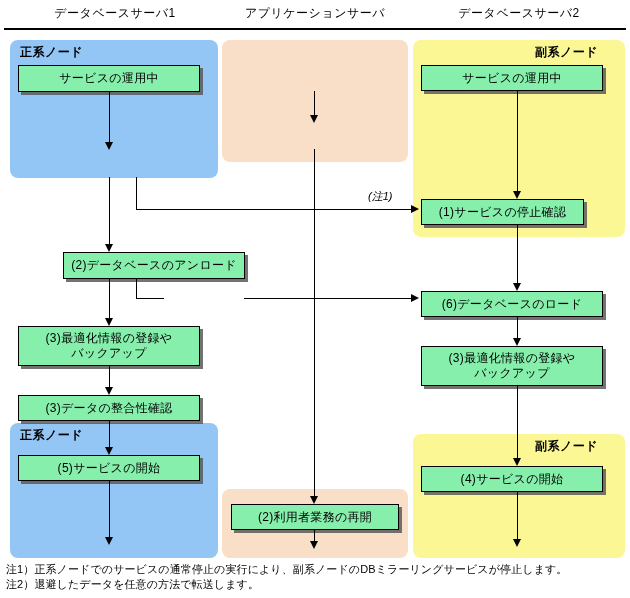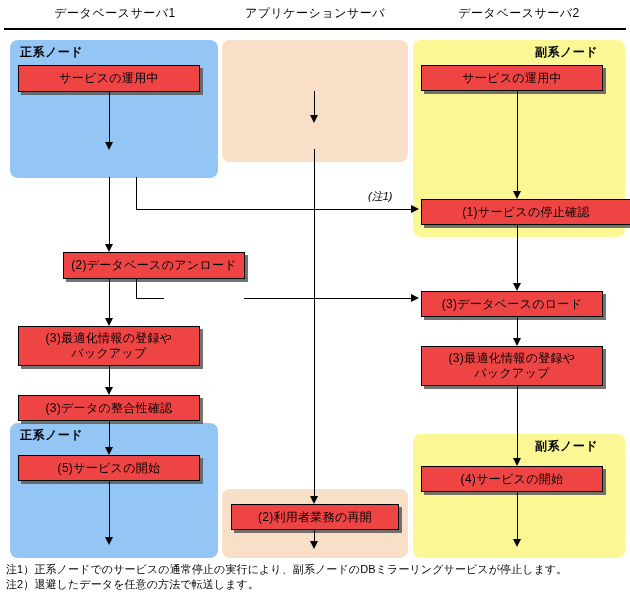--- a/index.html
+++ b/index.html
@@ -42,21 +42,21 @@
   .panel-label{
     position:absolute;
     font-size:12px;
     font-weight:bold;
     white-space:nowrap;
     letter-spacing:.5px;
   }
   
   .box{
     position:absolute;
-    background:#ef4444;
+    background:#86efac;
     border:1.5px solid #000;
     box-shadow:3px 3px 0 rgba(90,90,90,.85);
     box-sizing:border-box;
     display:flex;
     align-items:center;
     justify-content:center;
     text-align:center;
     font-size:12px;
     line-height:15px;
     letter-spacing:.3px;
@@ -174,26 +174,26 @@
   <div class="box" style="left:231px;top:504px;width:168px;height:26px;">(2)利用者業務の再開</div>
 
   <div class="vline" style="left:314px;top:530px;height:12px;"></div>
   <div class="arrow-down" style="left:309.5px;top:541px;"></div>
 
   <div class="box" style="left:421px;top:65px;width:182px;height:26px;">サービスの運用中</div>
 
   <div class="vline" style="left:517px;top:91px;height:101px;"></div>
   <div class="arrow-down" style="left:512.5px;top:191px;"></div>
 
-  <div class="box" style="left:421px;top:199px;width:210px;height:26px;">(1)サービスの停止確認</div>
+  <div class="box" style="left:421px;top:199px;width:163px;height:26px;">(1)サービスの停止確認</div>
 
   <div class="vline" style="left:517px;top:225px;height:59px;"></div>
   <div class="arrow-down" style="left:512.5px;top:283px;"></div>
 
-  <div class="box" style="left:421px;top:291px;width:182px;height:26px;">(3)データベースのロード</div>
+  <div class="box" style="left:421px;top:291px;width:182px;height:26px;">(6)データベースのロード</div>
 
   <div class="vline" style="left:517px;top:317px;height:22px;"></div>
   <div class="arrow-down" style="left:512.5px;top:338px;"></div>
 
   <div class="box" style="left:421px;top:346px;width:182px;height:40px;">(3)最適化情報の登録や
 バックアップ</div>
 
   <div class="vline" style="left:517px;top:386px;height:73px;"></div>
   <div class="arrow-down" style="left:512.5px;top:458px;"></div>
 

